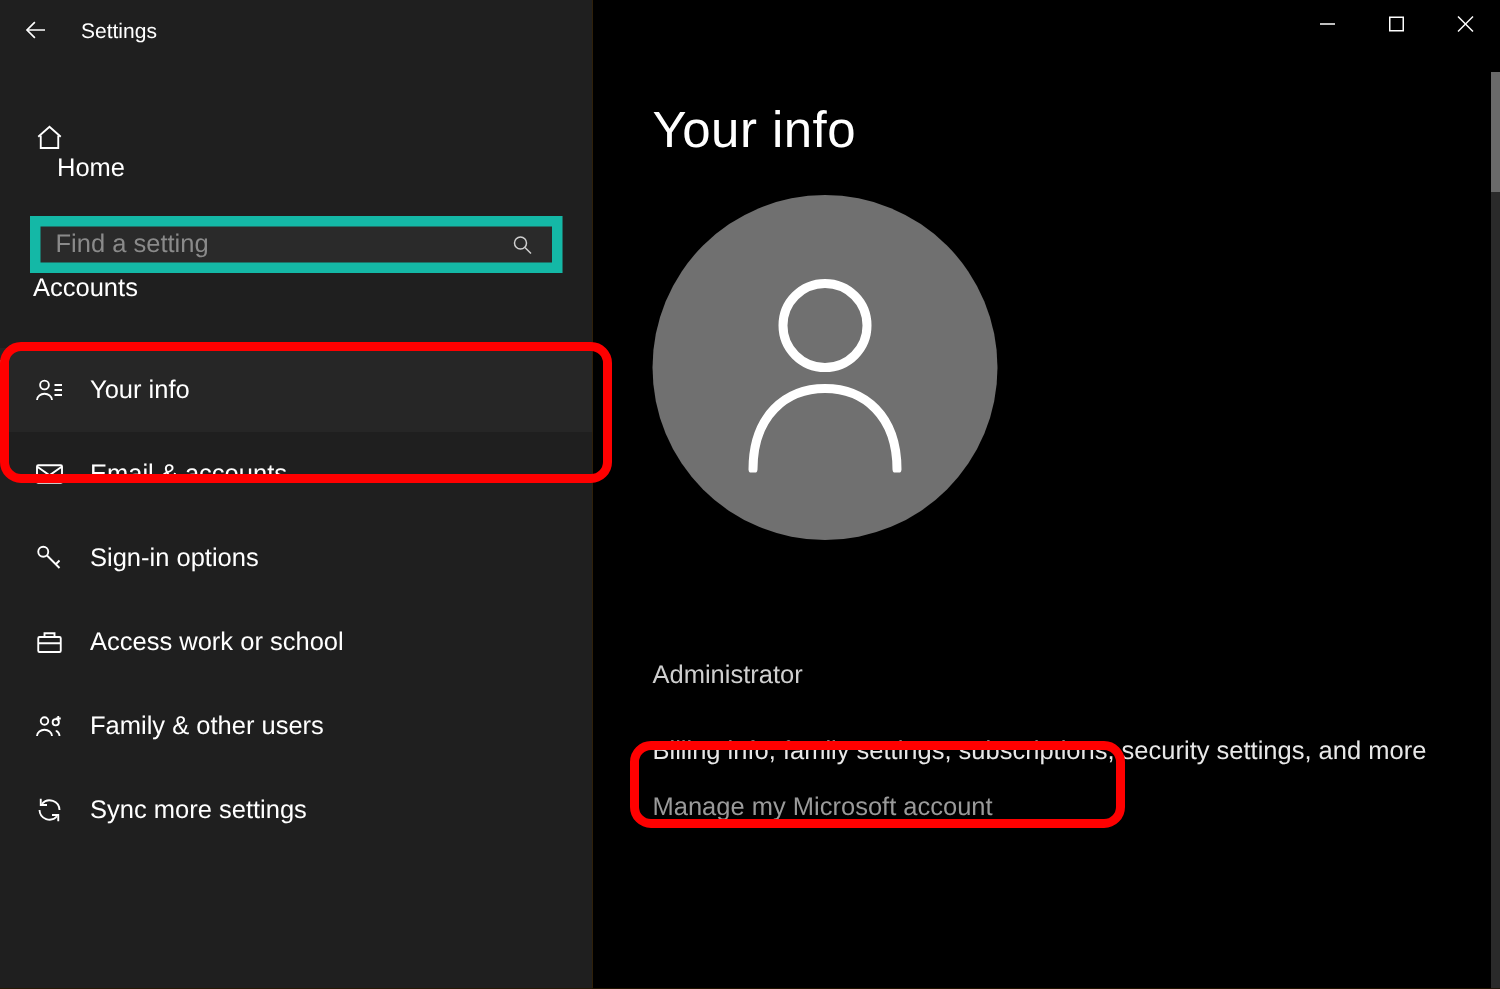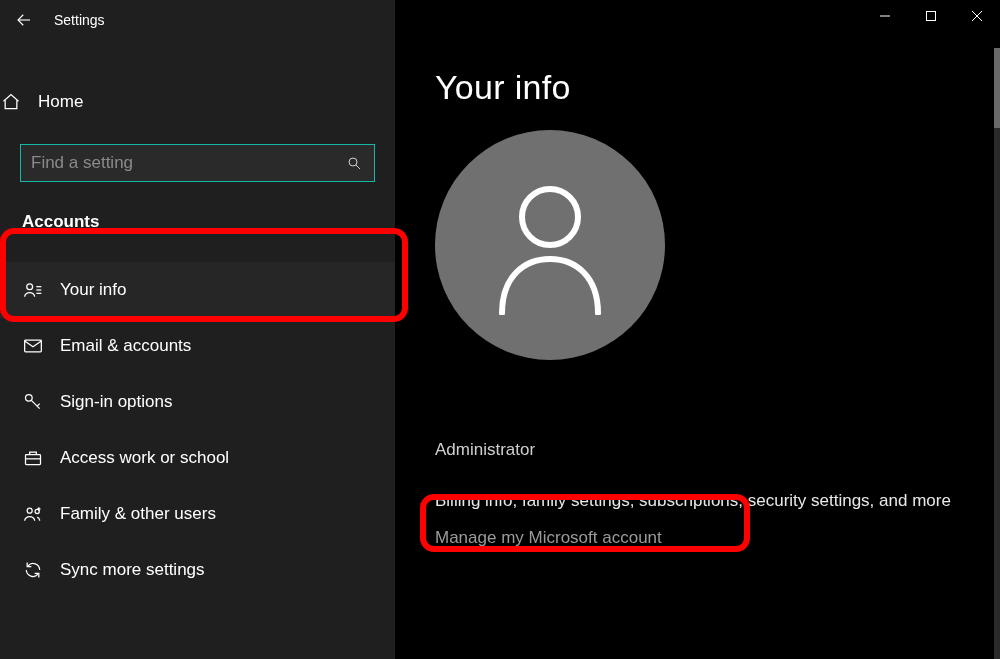--- a/index.html
+++ b/index.html
@@ -2,29 +2,29 @@
 <html><head>
 <meta charset="utf-8">
 <style>
   * { box-sizing: border-box; margin: 0; padding: 0; }
   html, body { width: 1000px; height: 659px; overflow: hidden; font-family: "Segoe UI", Arial, sans-serif; background: #000; color: #fff; }
   .window { position: relative; width: 1000px; height: 659px; background: #a16207; }
   .sidebar { position: absolute; left: 0; top: 0; width: 395px; height: 659px; background: #1f1f1f; }
   .topbar { height: 40px; display: flex; align-items: center; }
   .back-btn { width: 48px; height: 40px; display: flex; align-items: center; justify-content: center; cursor: pointer; }
   .title { font-size: 14px; color: #fff; margin-left: 6px; }
-  .home-row { display: flex; align-items: center; height: 40px; margin-top: 42px; cursor: pointer; }
+  .home-row { display: flex; align-items: flex-start; height: 40px; padding-left: 22px; margin-top: 42px; cursor: pointer; flex-direction: column; }
   .home-row .icon { width: 22px; display: flex; justify-content: center; }
   .home-row .label { margin-left: 16px; font-size: 17px; color: #fff; }
   .search-wrap { margin: 22px 20px 0 20px; }
-  .search { width: 100%; height: 38px; background: #2a2a2a; border: 1px solid #14b8a6; display: flex; align-items: center; padding: 0 10px; }
+  .search { width: 100%; height: 38px; background: #2a2a2a; border: 7px solid #14b8a6; display: flex; align-items: center; padding: 0 10px; }
   .search input { flex: 1; background: transparent; border: none; outline: none; color: #bdbdbd; font-size: 17px; }
   .search input::placeholder { color: #8a8a8a; }
   .search .sicon { width: 20px; display: flex; justify-content: center; }
-  .section-title { font-size: 17px; font-weight: 700; color: #fff; padding-left: 22px; margin-top: 30px; }
+  .section-title { font-size: 17px; font-weight: 400; color: #fff; padding-left: 22px; }
   .menu { margin-top: 30px; }
   .menu-item { display: flex; align-items: center; height: 56px; padding-left: 22px; cursor: pointer; position: relative; }
   .menu-item .icon { width: 22px; display: flex; justify-content: center; align-items: center; }
   .menu-item .label { margin-left: 16px; font-size: 17px; color: #fff; }
   .menu-item.active::before { content: ""; position: absolute; left: 0; top: 8px; bottom: 8px; width: 4px; background: #8a8a8a; }
   .menu-item.active { background: rgba(255,255,255,0.03); }
 
   .content { position: absolute; left: 395px; top: 0; right: 0; bottom: 0; background: #000; }
   .winctrl { position: absolute; right: 0; top: 0; display: flex; }
   .winctrl .ctrl { width: 46px; height: 32px; display: flex; align-items: center; justify-content: center; cursor: pointer; }

